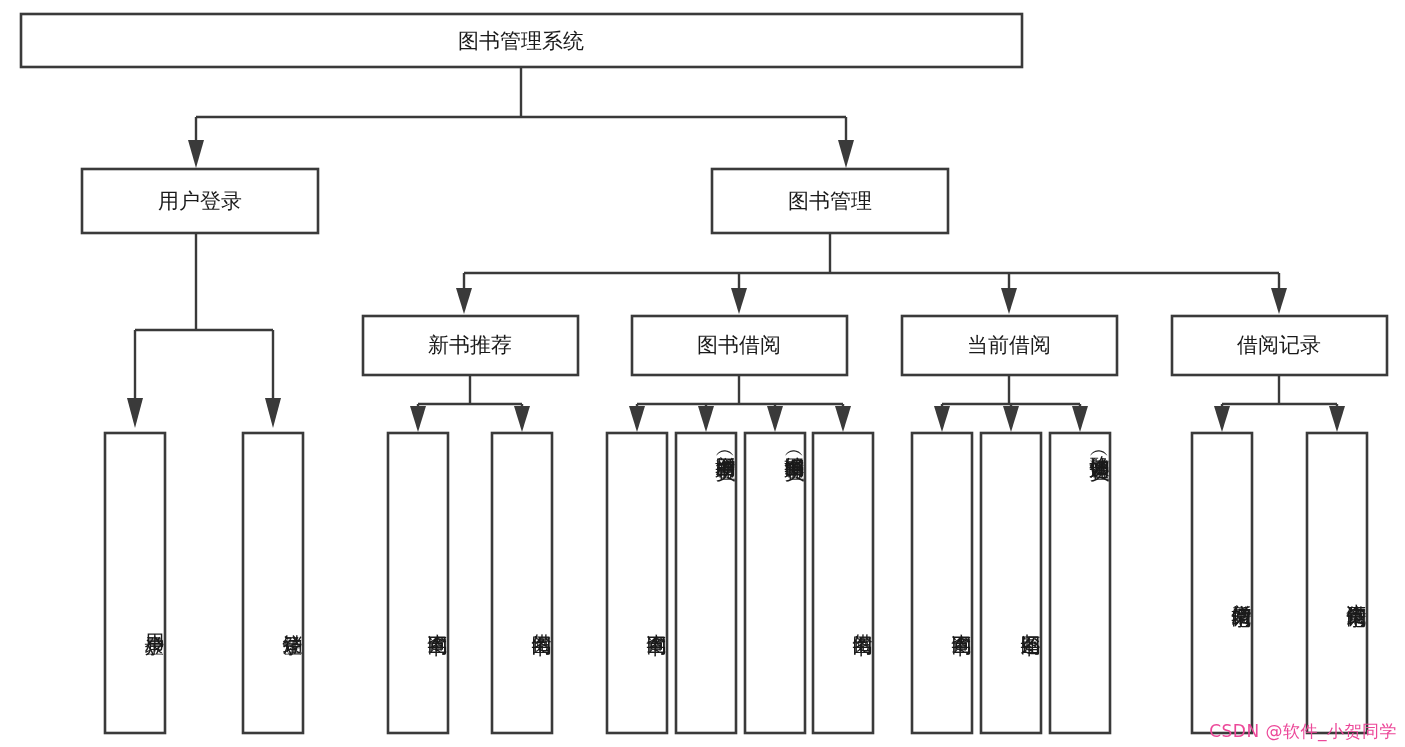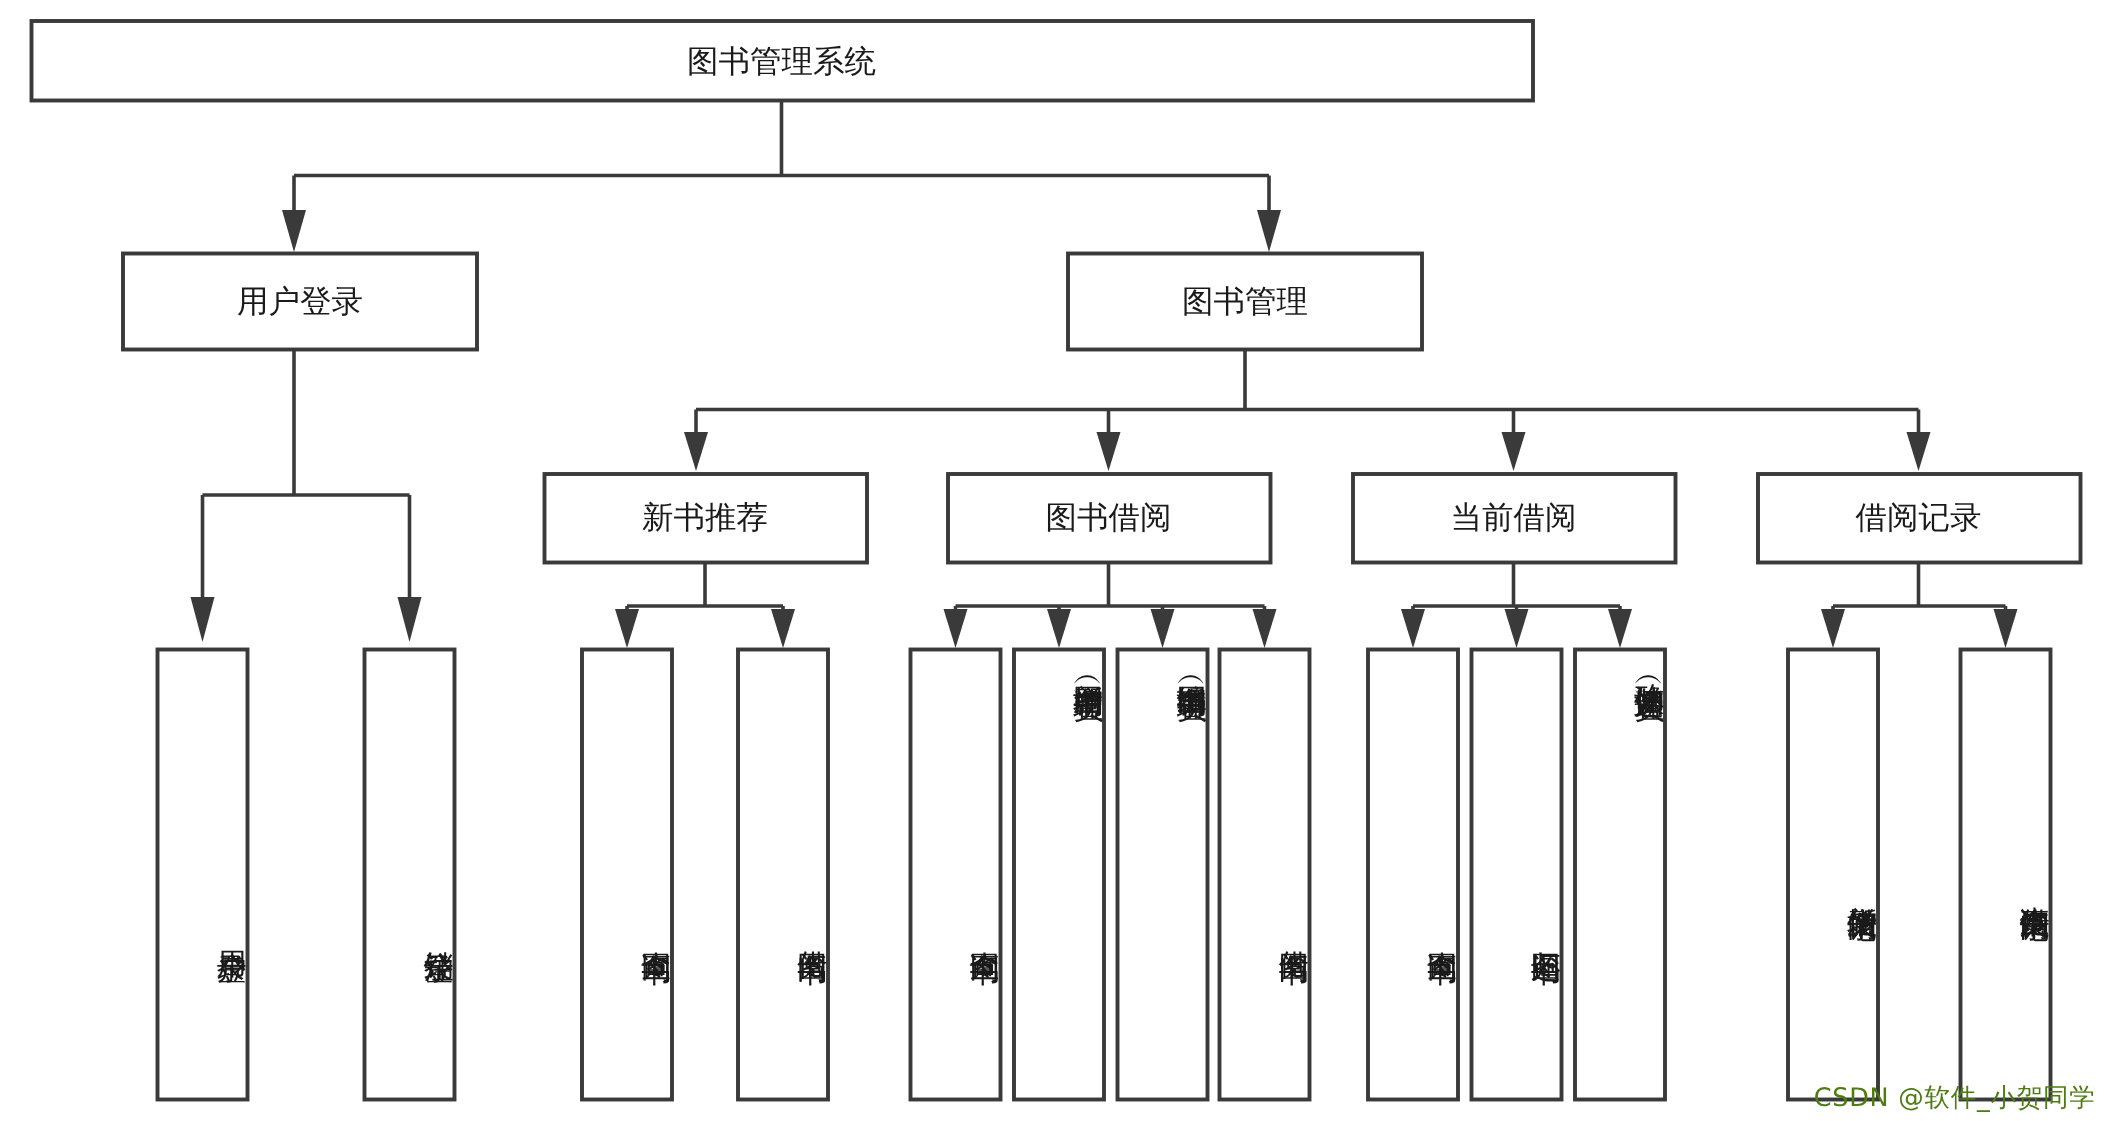--- a/index.html
+++ b/index.html
@@ -60,21 +60,21 @@
     white-space: nowrap;
     text-align: start;
     pointer-events: none;
   }
   .watermark {
     position: absolute;
     right: 8px;
     bottom: 4px;
     font-family: "DejaVu Sans", "Liberation Sans", sans-serif;
     font-size: 17px;
-    color: #4d7c0f;
+    color: #ec4899;
     white-space: nowrap;
     letter-spacing: 0.5px;
   }
 </style>
 </head>
 <body>
 
 <div id="diagram-root">
 
   <svg id="tree-svg" viewBox="0 0 1405 747">

